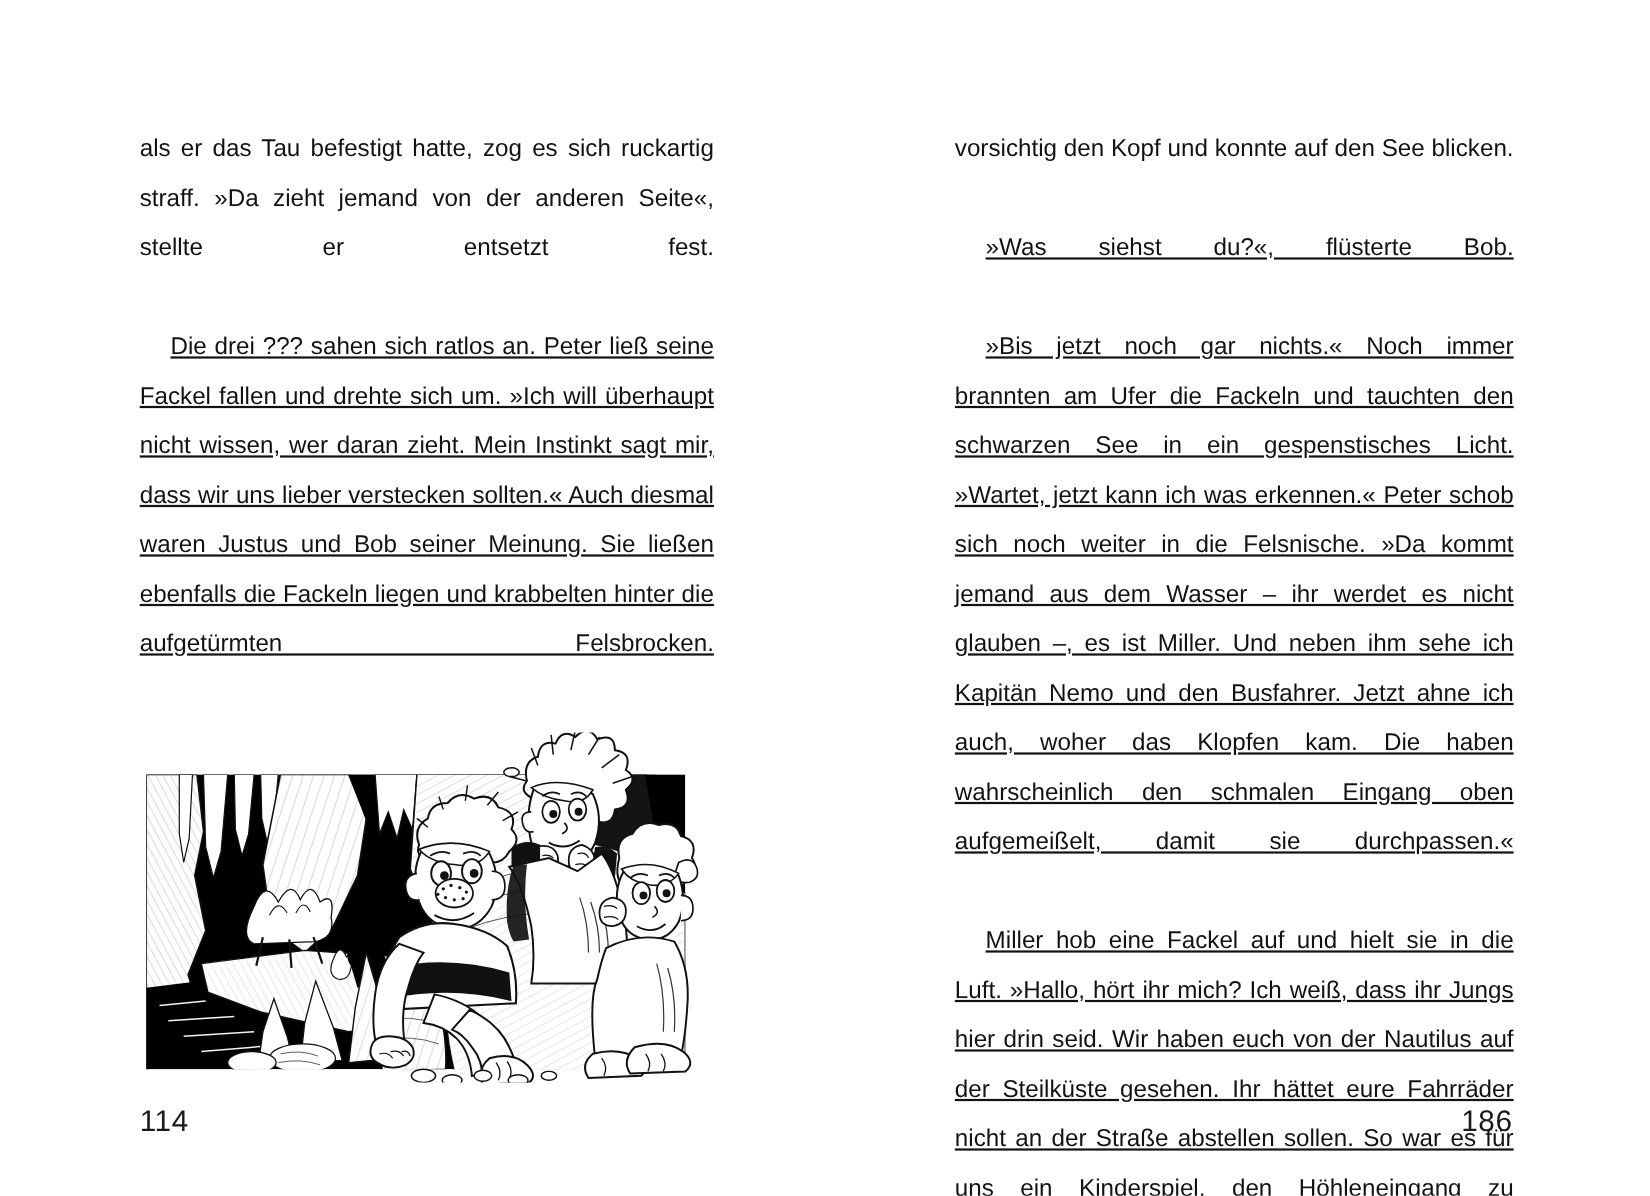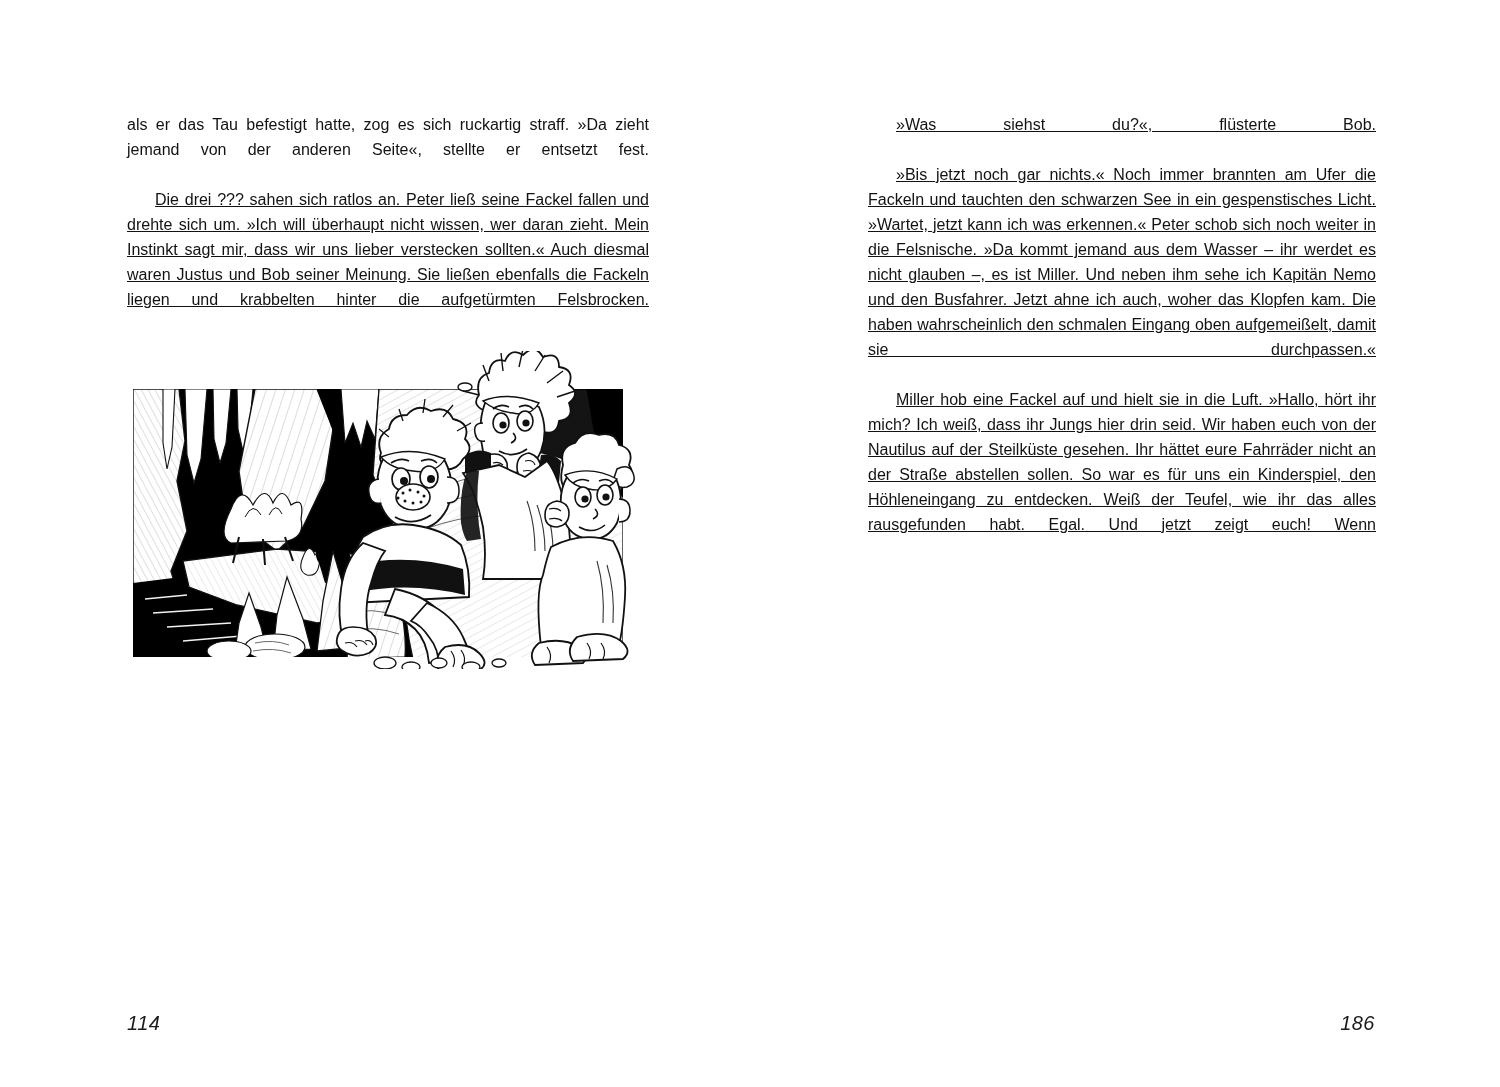--- a/index.html
+++ b/index.html
@@ -25,22 +25,22 @@
     top: 0;
     height: 1087px;
     box-sizing: border-box;
   }
   .page-left  { left: 0;   width: 750px; }
   .page-right { left: 750px; width: 750px; }
 
   .textcol {
     position: absolute;
     top: 112px;
-    font-size: 16px;
-    line-height: 25px;
+    font-size: 22px;
+    line-height: 45px;
     text-align: justify;
     text-justify: inter-word;
     color: #121212;
     -webkit-font-smoothing: antialiased;
   }
   .page-left .textcol  { left: 127px; width: 522px; }
   .page-right .textcol { left: 118px; width: 508px; }
 
   .textcol p {
     margin: 0;
@@ -60,24 +60,23 @@
     margin: 14px 0 12px 0;
     height: 318px;
     width: 522px;
     text-indent: 0;
   }
   .figure svg { display: block; }
 
   .folio {
     position: absolute;
     bottom: 52px;
-    font-size: 20px;
+    font-size: 27px;
     letter-spacing: 0.5px;
     color: #1a1a1a;
-    font-style: italic;
   }
   .page-left  .folio { left: 127px; }
   .page-right .folio { right: 125px; }
 </style>
 </head>
 <body>
 
 <div class="spread">
 
   <div class="page page-left">
@@ -354,20 +353,21 @@
         </svg>
       </div>
 
     </div>
 
     <div class="folio">114</div>
   </div>
 
   <div class="page page-right">
     <div class="textcol">
+      <p class="noindent">vorsichtig den Kopf und konnte auf den See blicken.</p>
       <p class="indent">»Was siehst du?«, flüsterte Bob.</p>
       <p class="indent">»Bis jetzt noch gar nichts.« Noch immer brannten am Ufer die Fackeln und tauchten den schwarzen See in ein gespenstisches Licht. »Wartet, jetzt kann ich was erkennen.« Peter schob sich noch weiter in die Felsnische. »Da kommt jemand aus dem Wasser – ihr werdet es nicht glauben –, es ist Miller. Und neben ihm sehe ich Kapitän Nemo und den Busfahrer. Jetzt ahne ich auch, woher das Klopfen kam. Die haben wahrscheinlich den schmalen Eingang oben aufgemeißelt, damit sie durchpassen.«</p>
       <p class="indent">Miller hob eine Fackel auf und hielt sie in die Luft. »Hallo, hört ihr mich? Ich weiß, dass ihr Jungs hier drin seid. Wir haben euch von der Nautilus auf der Steilküste gesehen. Ihr hättet eure Fahrräder nicht an der Straße abstellen sollen. So war es für uns ein Kinderspiel, den Höhleneingang zu entdecken. Weiß der Teufel, wie ihr das alles rausgefunden habt. Egal. Und jetzt zeigt euch! Wenn</p>
     </div>
 
     <div class="folio">186</div>
   </div>
 
 </div>
 

